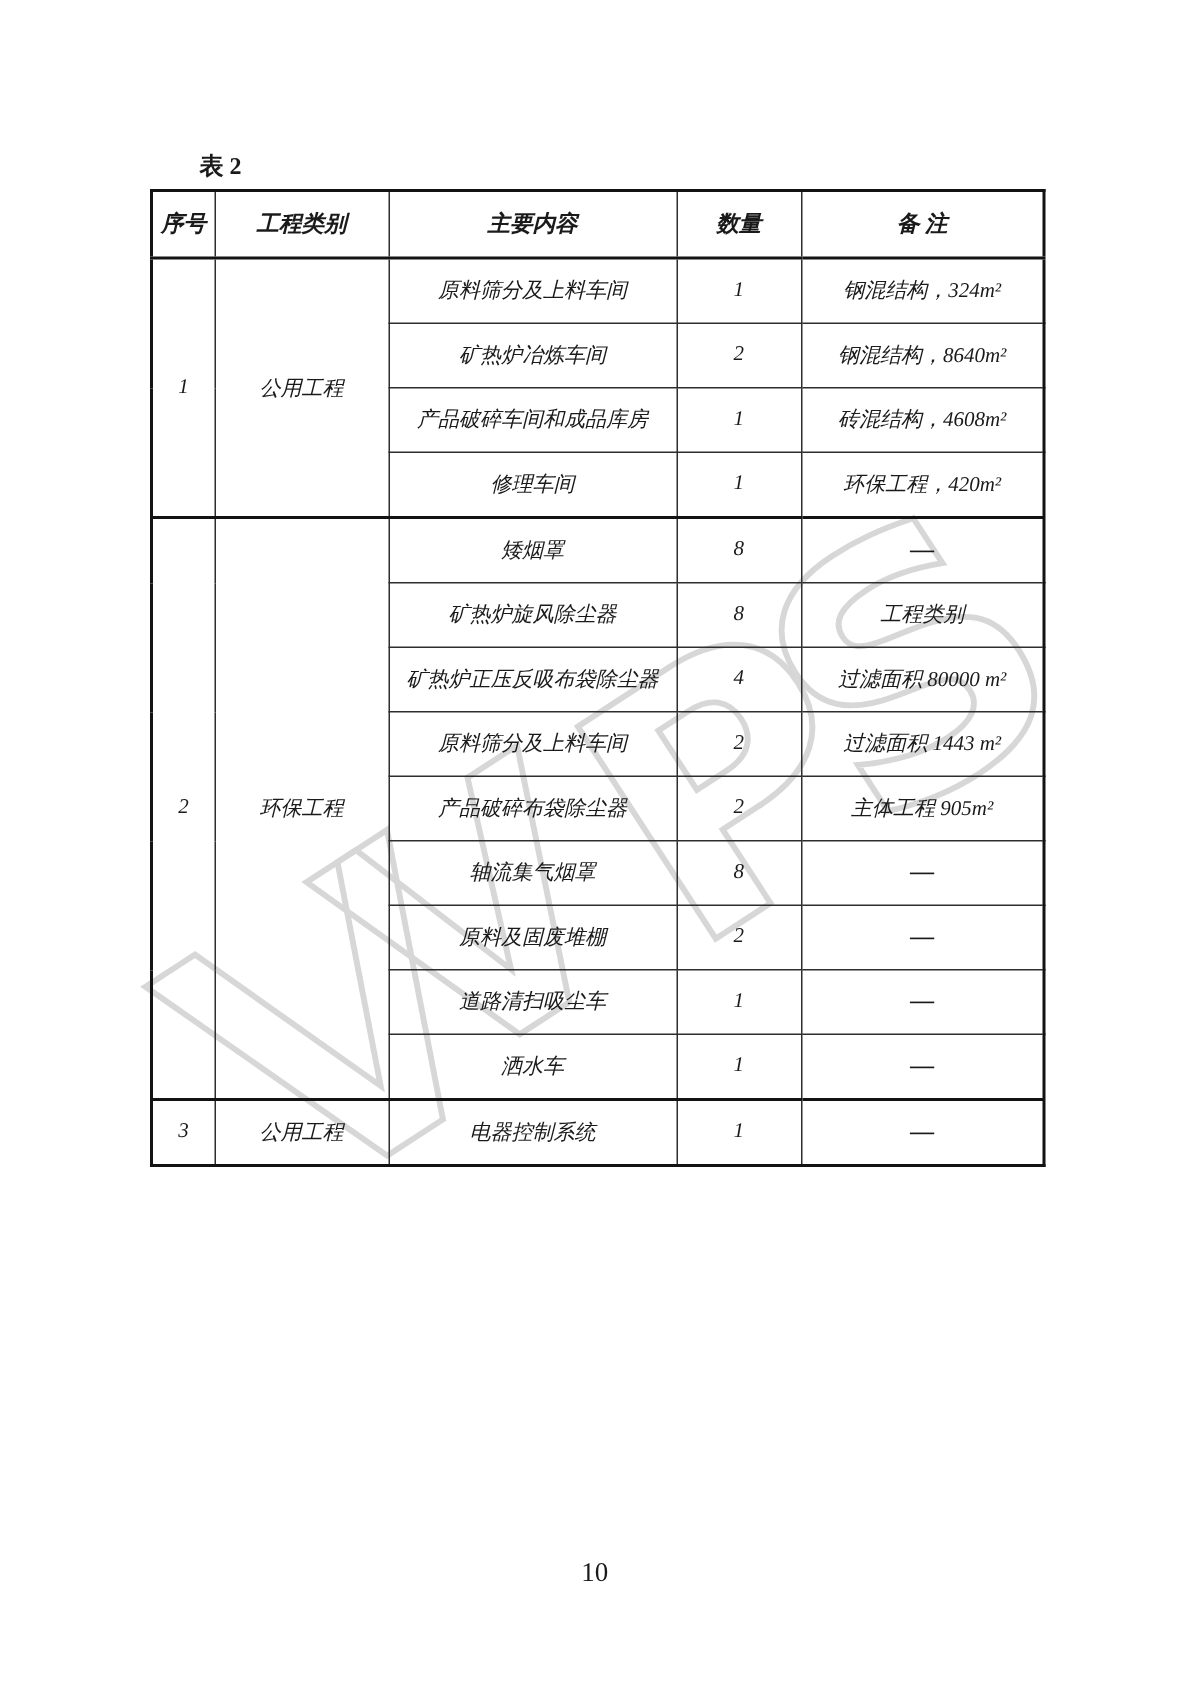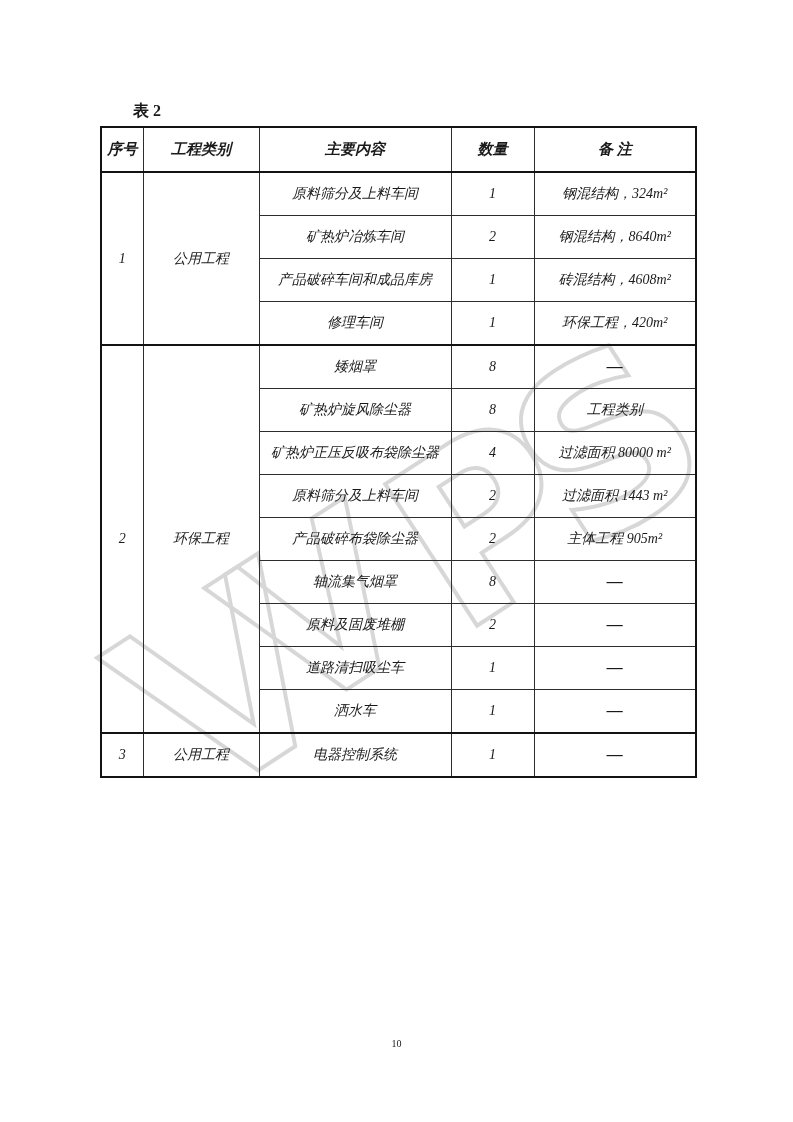--- a/index.html
+++ b/index.html
@@ -39,21 +39,21 @@
   thead th {
     height:40px;
     font-size:15px; font-weight:bold;
     border-bottom:2px solid #131313;
   }
   tbody tr { height:42.7px; }
   tr.group-start td { border-top:2px solid #131313;margin-left:10px; }
   td.dash { font-weight:bold; font-size:16px; }
   .pagenum {
     position:absolute; left:0; right:0; top:1038px;
-    text-align:center; font-size:10px; z-index:2;
+    text-align:center; font-size:18px; z-index:2;
   }
   .watermark {
     position:absolute; left:80px; top:430px;
     width:640px; height:250px;
     transform:rotate(-33deg);
     z-index:1; opacity:.9;
   }
   .wm-stroke { fill:none; stroke:#d3d3d3; stroke-width:4; }
   .wm-text {
     font-family:"DejaVu Sans",sans-serif; font-weight:bold;

